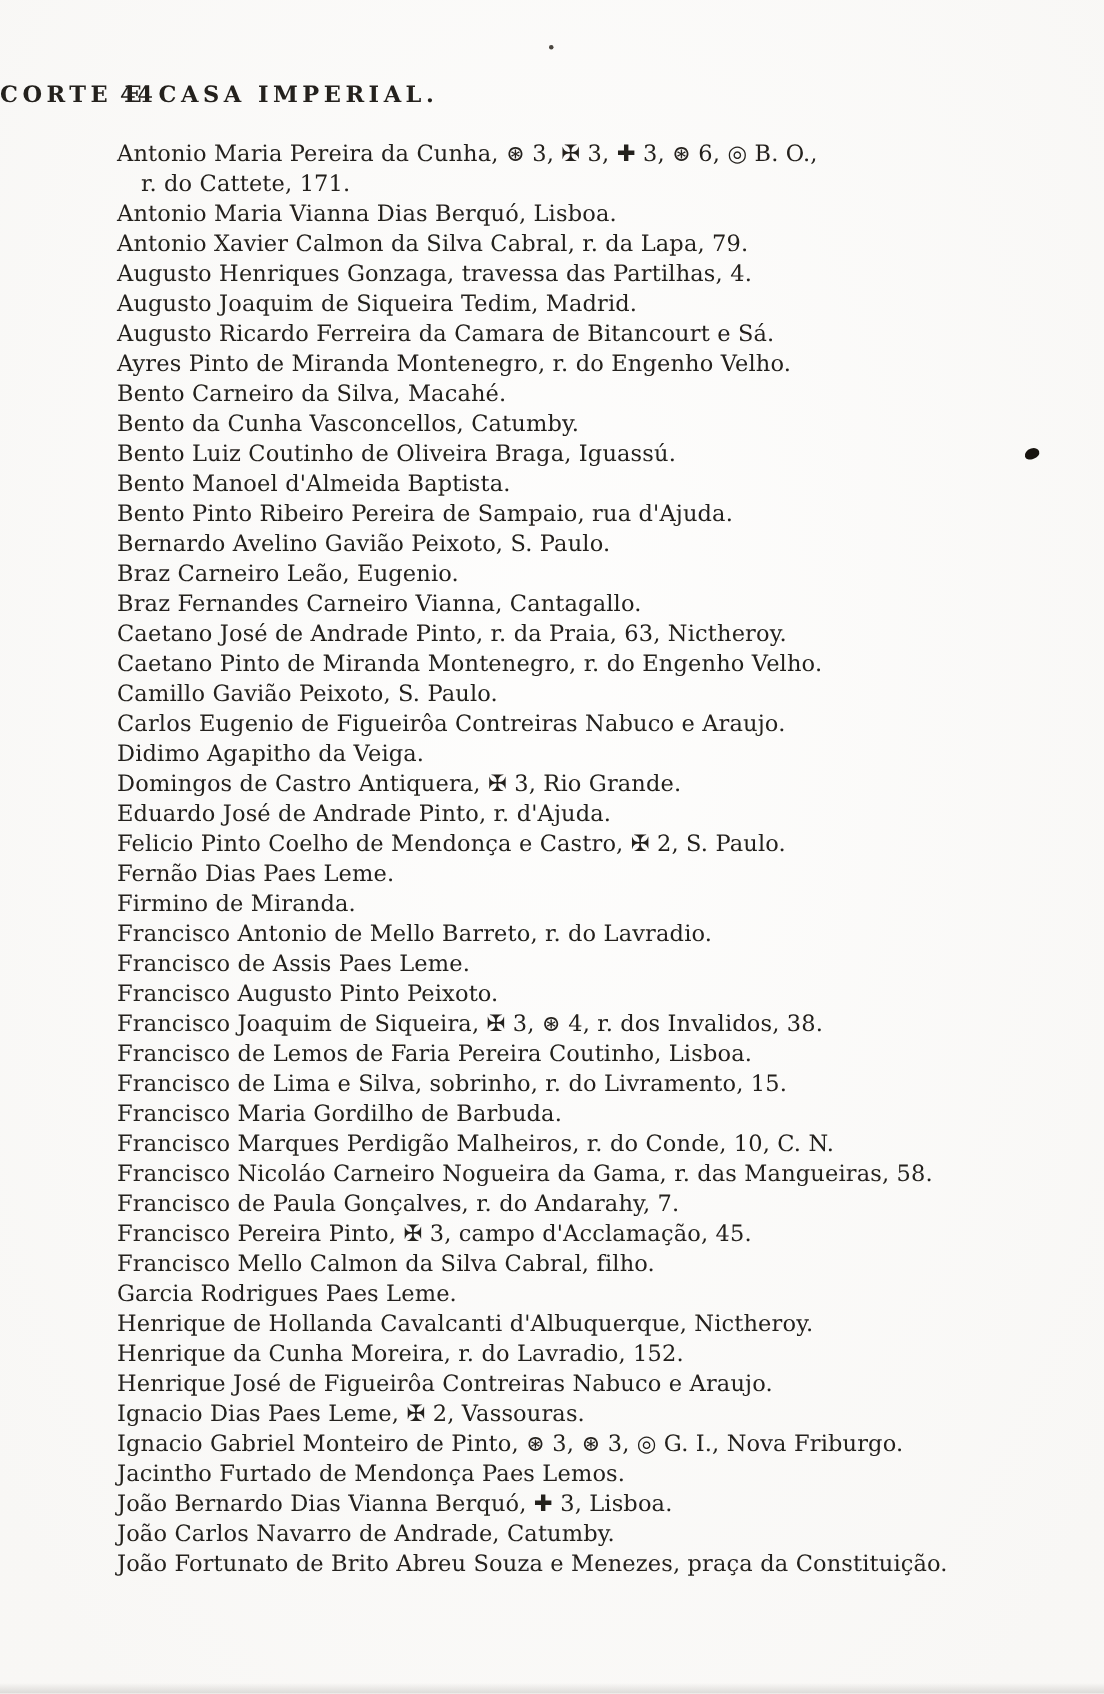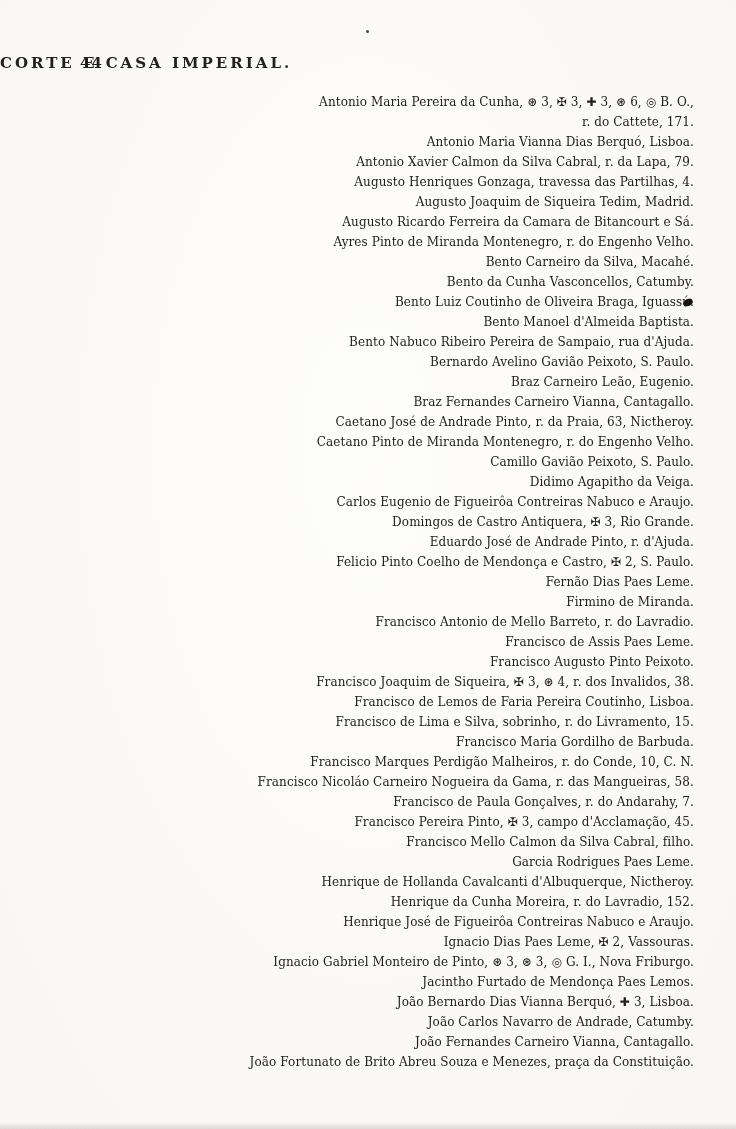--- a/index.html
+++ b/index.html
@@ -42,24 +42,23 @@
     right: 120px;
     top: 0;
     text-align: left;
     font-size: 15px;
     font-weight: bold;
     letter-spacing: 3px;
     white-space: nowrap;
   }
   .entries {
     margin: 12px 42px 15px 78px;
-    font-size: 12px;
+    font-size: 15px;
     line-height: 20px;
     letter-spacing: 0.1px;
-    text-align: right;
   }
   .entry {
     padding-left: 16px;
     text-indent: -16px;
     white-space: pre-wrap;
   }
   .ink-blot {
     position: absolute;
     left: 683px;
     top: 299px;
@@ -103,29 +102,29 @@
       <div class="entry">Antonio Maria Vianna Dias Berquó, Lisboa.</div>
       <div class="entry">Antonio Xavier Calmon da Silva Cabral, r. da Lapa, 79.</div>
       <div class="entry">Augusto Henriques Gonzaga, travessa das Partilhas, 4.</div>
       <div class="entry">Augusto Joaquim de Siqueira Tedim, Madrid.</div>
       <div class="entry">Augusto Ricardo Ferreira da Camara de Bitancourt e Sá.</div>
       <div class="entry">Ayres Pinto de Miranda Montenegro, r. do Engenho Velho.</div>
       <div class="entry">Bento Carneiro da Silva, Macahé.</div>
       <div class="entry">Bento da Cunha Vasconcellos, Catumby.</div>
       <div class="entry">Bento Luiz Coutinho de Oliveira Braga, Iguassú.</div>
       <div class="entry">Bento Manoel d'Almeida Baptista.</div>
-      <div class="entry">Bento Nabuco Ribeiro Pereira de Sampaio, rua d'Ajuda.</div>
+      <div class="entry">Bento Pinto Ribeiro Pereira de Sampaio, rua d'Ajuda.</div>
       <div class="entry">Bernardo Avelino Gavião Peixoto, S. Paulo.</div>
       <div class="entry">Braz Carneiro Leão, Eugenio.</div>
       <div class="entry">Braz Fernandes Carneiro Vianna, Cantagallo.</div>
       <div class="entry">Caetano José de Andrade Pinto, r. da Praia, 63, Nictheroy.</div>
       <div class="entry">Caetano Pinto de Miranda Montenegro, r. do Engenho Velho.</div>
       <div class="entry">Camillo Gavião Peixoto, S. Paulo.</div>
+      <div class="entry">Carlos Eugenio de Figueirôa Contreiras Nabuco e Araujo.</div>
       <div class="entry">Didimo Agapitho da Veiga.</div>
-      <div class="entry">Carlos Eugenio de Figueirôa Contreiras Nabuco e Araujo.</div>
       <div class="entry">Domingos de Castro Antiquera, ✠ 3, Rio Grande.</div>
       <div class="entry">Eduardo José de Andrade Pinto, r. d'Ajuda.</div>
       <div class="entry">Felicio Pinto Coelho de Mendonça e Castro, ✠ 2, S. Paulo.</div>
       <div class="entry">Fernão Dias Paes Leme.</div>
       <div class="entry">Firmino de Miranda.</div>
       <div class="entry">Francisco Antonio de Mello Barreto, r. do Lavradio.</div>
       <div class="entry">Francisco de Assis Paes Leme.</div>
       <div class="entry">Francisco Augusto Pinto Peixoto.</div>
       <div class="entry">Francisco Joaquim de Siqueira, ✠ 3, ⊛ 4, r. dos Invalidos, 38.</div>
       <div class="entry">Francisco de Lemos de Faria Pereira Coutinho, Lisboa.</div>
@@ -138,21 +137,20 @@
       <div class="entry">Francisco Mello Calmon da Silva Cabral, filho.</div>
       <div class="entry">Garcia Rodrigues Paes Leme.</div>
       <div class="entry">Henrique de Hollanda Cavalcanti d'Albuquerque, Nictheroy.</div>
       <div class="entry">Henrique da Cunha Moreira, r. do Lavradio, 152.</div>
       <div class="entry">Henrique José de Figueirôa Contreiras Nabuco e Araujo.</div>
       <div class="entry">Ignacio Dias Paes Leme, ✠ 2, Vassouras.</div>
       <div class="entry">Ignacio Gabriel Monteiro de Pinto, ⊛ 3, ⊛ 3, ◎ G. I., Nova Friburgo.</div>
       <div class="entry">Jacintho Furtado de Mendonça Paes Lemos.</div>
       <div class="entry">João Bernardo Dias Vianna Berquó, ✚ 3, Lisboa.</div>
       <div class="entry">João Carlos Navarro de Andrade, Catumby.</div>
-      <div class="entry">João Fernandes Carneiro Vianna, Cantagallo.</div>
       <div class="entry">João Fortunato de Brito Abreu Souza e Menezes, praça da Constituição.</div>
     </div>
 
   <span class="scan-speck"></span>
   <span class="ink-blot"></span>
   <div class="scan-edge-bottom"></div>
 
 </div>
 
 </body></html>

